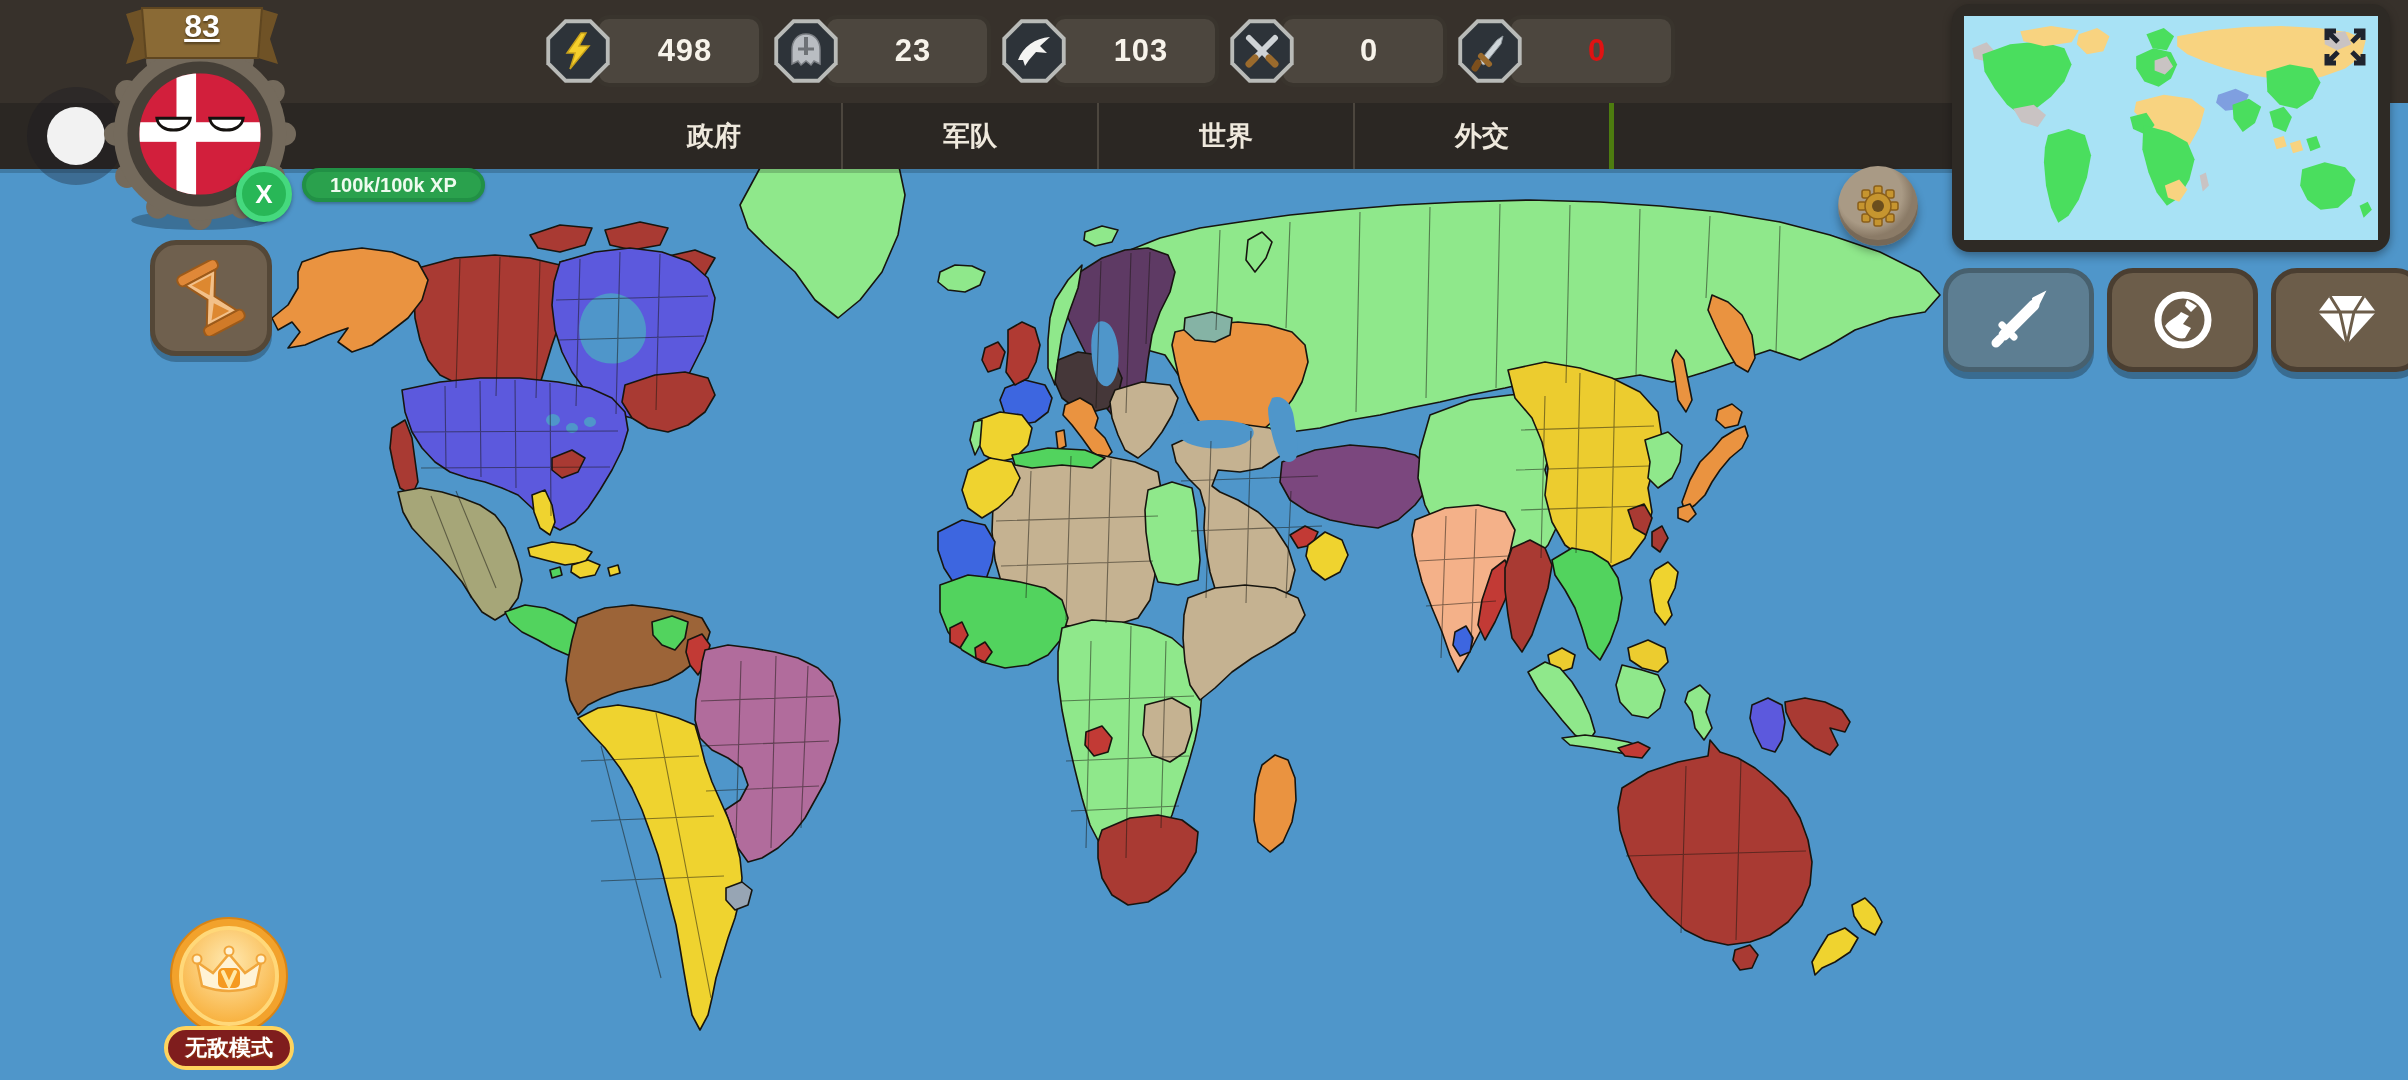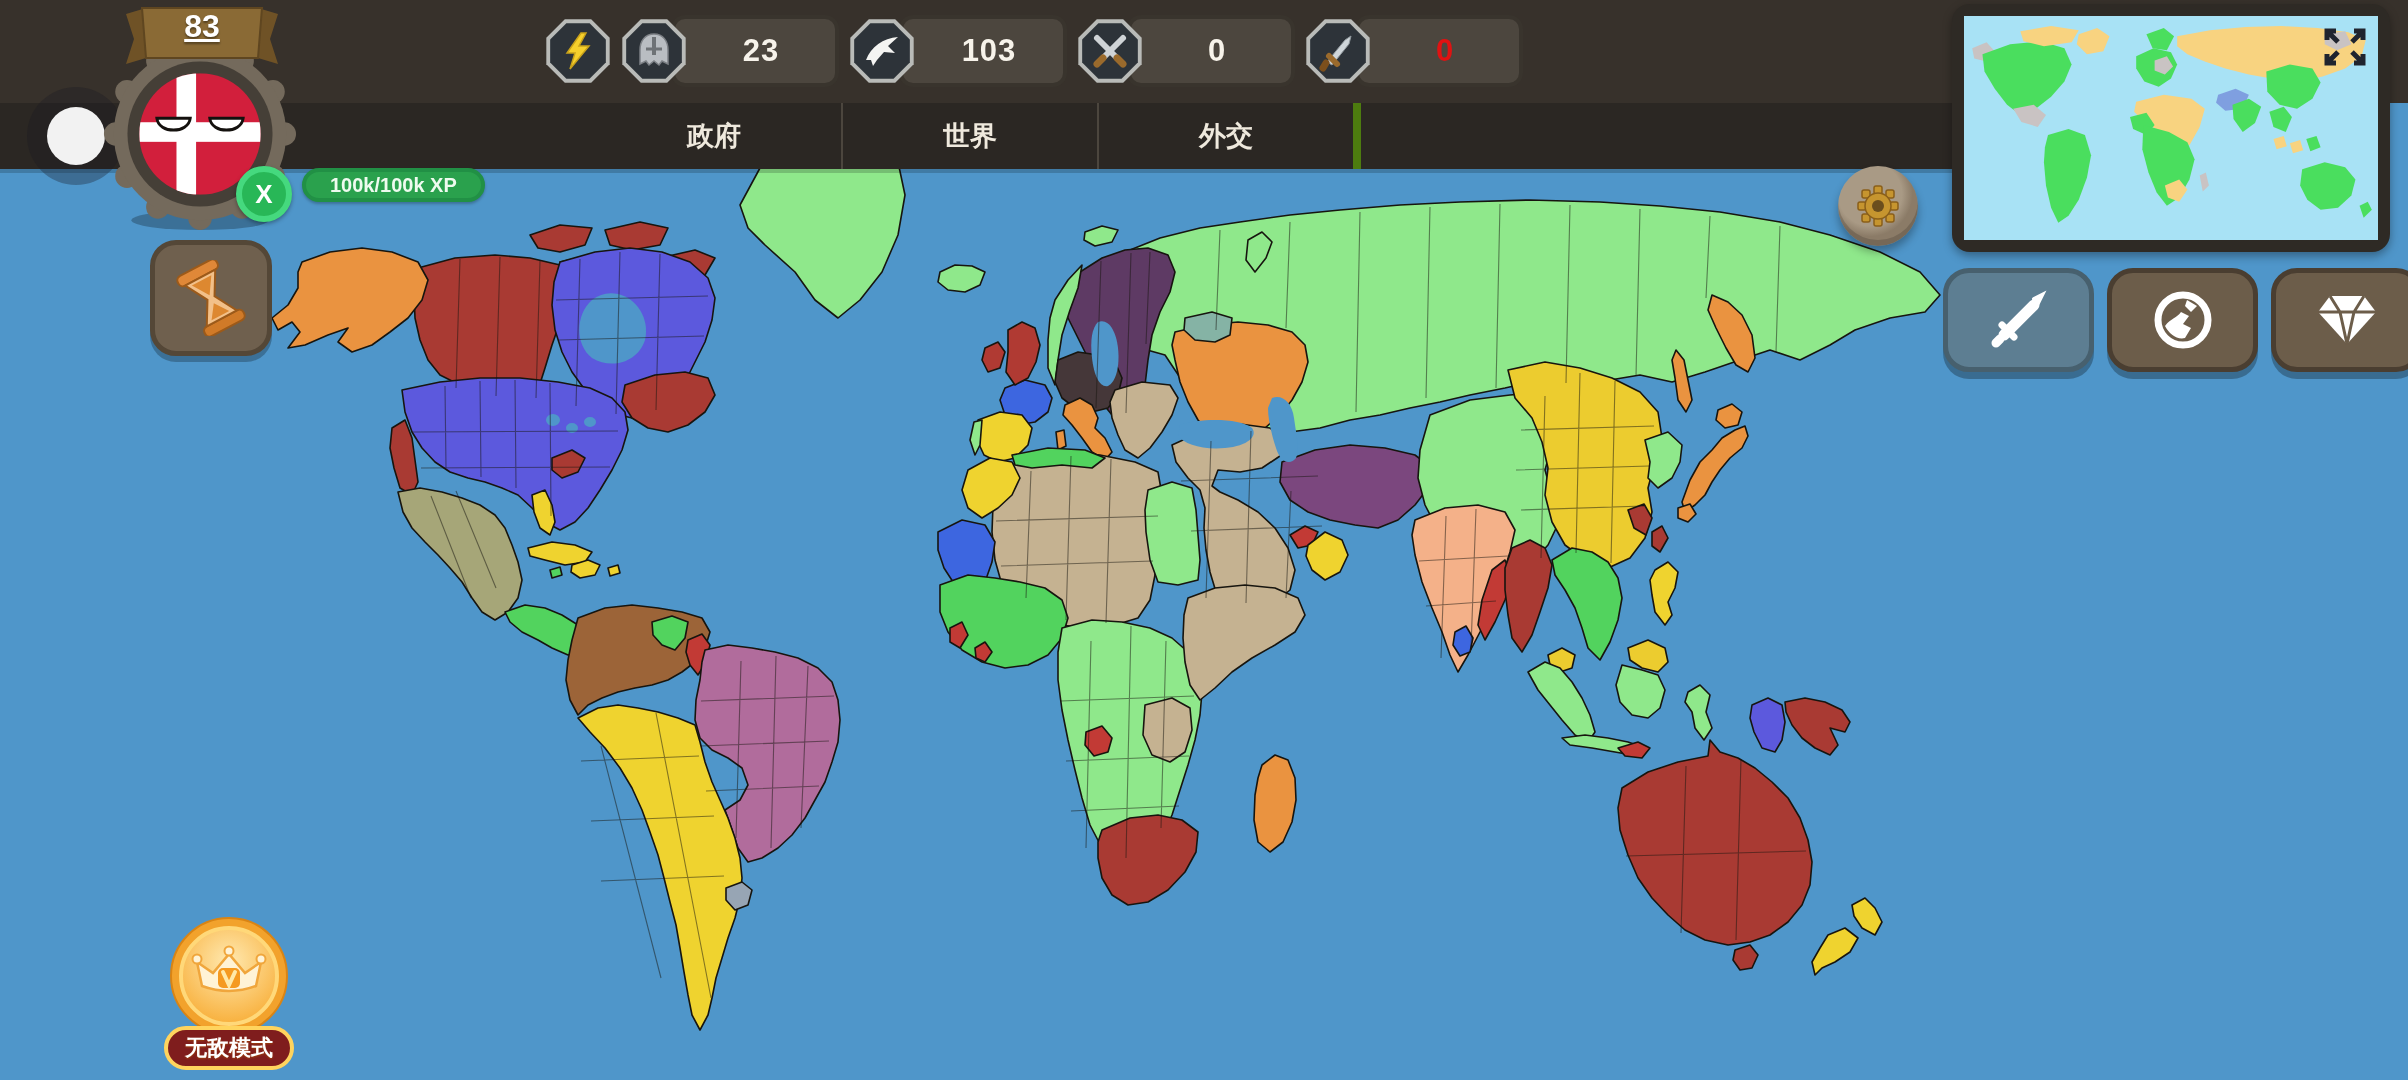--- a/index.html
+++ b/index.html
@@ -11,21 +11,21 @@
   #world-svg{position:absolute;left:0;top:0;width:2408px;height:1080px;z-index:0;}
 
   
   .topbar{position:absolute;left:0;top:0;width:2408px;height:103px;background:#37312b;z-index:10;}
   .tabbar{position:absolute;left:0;top:103px;width:2192px;height:66px;background:#2b2723;z-index:10;
           box-shadow:0 4px 0 rgba(0,0,0,.18);}
   .tabs{position:absolute;left:587px;top:0;height:66px;display:flex;}
   .tab{width:254px;height:100%;display:flex;align-items:center;justify-content:center;
        color:#efe9dd;font-size:27px;font-weight:700;cursor:pointer;}
   .tab + .tab{border-left:2px solid #4c463e;}
-  .tab:last-child{border-right:8px solid #4d7c0f;}
+  .tab:last-child{border-right:5px solid #4d7c0f;}
 
   
   .resources{position:absolute;left:545px;top:8px;display:flex;gap:10px;z-index:12;}
   .res{display:flex;align-items:center;height:86px;}
   .res-badge-outer{width:66px;height:66px;background:#b9bbb8;z-index:2;
       clip-path:polygon(30% 2%,70% 2%,98% 30%,98% 70%,70% 98%,30% 98%,2% 70%,2% 30%);
       display:flex;align-items:center;justify-content:center;filter:drop-shadow(0 2px 2px rgba(0,0,0,.4));}
   .res-badge{width:58px;height:58px;background:#2d3339;
       clip-path:polygon(30% 2%,70% 2%,98% 30%,98% 70%,70% 98%,30% 98%,2% 70%,2% 30%);
       display:flex;align-items:center;justify-content:center;}
@@ -174,35 +174,37 @@
     <path d="M1180,425 C1200,418 1240,418 1252,428 C1258,436 1248,446 1225,448 C1202,450 1184,444 1178,436 Z" fill="#4f96ca"></path>
     <path d="M1272,398 C1282,394 1292,402 1294,418 C1296,434 1300,448 1296,458 C1290,466 1280,462 1276,448 C1272,436 1268,420 1268,408 Z" fill="#4f96ca"></path>
     <path d="M546,420 a7,6 0 1 0 14,0 a7,6 0 1 0 -14,0 M566,428 a6,5 0 1 0 12,0 a6,5 0 1 0 -12,0 M584,422 a6,5 0 1 0 12,0 a6,5 0 1 0 -12,0" fill="#4f96ca"></path>
     <path d="M445,386 L446,468 M480,381 L481,477 M515,380 L516,488 M550,383 L551,516 M413,432 L618,431 M421,468 L610,467 M460,259 L456,388 M500,257 L496,396 M540,261 L536,398 M580,259 L576,406 M620,252 L616,414 M660,254 L656,410 M556,300 L708,296 M559,340 L704,336 M1150,252 L1146,344 M1220,230 L1216,330 M1290,222 L1286,328 M1360,212 L1356,412 M1430,207 L1426,398 M1500,204 L1496,388 M1570,205 L1566,383 M1640,209 L1636,376 M1710,216 L1706,298 M1780,226 L1776,352 M1545,396 L1541,558 M1580,373 L1576,553 M1615,381 L1611,563 M1521,430 L1654,426 M1516,470 L1649,466 M1521,510 L1644,506 M741,661 L736,838 M776,656 L771,848 M808,666 L801,828 M701,701 L834,696 M701,746 L829,741 M706,791 L819,786 M656,713 L711,998 M601,746 L661,978 M581,761 L699,756 M591,821 L714,816 M601,881 L724,876 M1686,766 L1681,933 M1741,759 L1736,940 M1626,856 L1806,851 M1031,471 L1026,598 M1071,456 L1066,620 M1111,459 L1106,623 M996,521 L1158,516 M1001,566 L1153,561 M1091,641 L1086,848 M1131,626 L1126,858 M1166,641 L1161,828 M1061,701 L1194,696 M1066,761 L1189,756 M1071,811 L1179,806 M431,496 L471,598 M456,491 L496,588 M1101,261 L1096,408 M1131,253 L1126,413 M1211,441 L1206,598 M1251,431 L1246,603 M1291,491 L1286,598 M1181,481 L1318,476 M1191,531 L1322,526 M1446,516 L1441,658 M1476,509 L1471,648 M1419,561 L1508,556 M1426,606 L1496,601" fill="none" stroke="#17150f" stroke-width="1.1" opacity="0.5"></path>
   </svg>
 
 <div class="topbar"></div>
 <div class="tabbar">
   <div class="tabs">
     <div class="tab">政府</div>
+    <div class="tab">军队</div>
     <div class="tab">世界</div>
     <div class="tab">外交</div>
   </div>
 </div>
 
 <div class="resources">
 
   <div class="res">
     <div class="res-badge-outer">
         <div class="res-badge">
       <svg width="40" height="40" viewBox="0 0 40 40">
         <polygon points="23,2 9,22 17,22 12,38 31,15 21,15 28,2" fill="#f6d02c" stroke="#c9a21a" stroke-width="1.5"></polygon>
       </svg>
     </div>
       </div>
+    <div class="res-plate" style="color: rgb(247, 243, 234);">498</div>
   </div>
 
 
   <div class="res">
     <div class="res-badge-outer">
         <div class="res-badge">
       <svg width="40" height="40" viewBox="0 0 40 40">
         <path d="M20,3 C11,3 6,10 6,19 L6,33 L12,30 L15,34 L20,30 L25,34 L28,30 L34,33 L34,19 C34,10 29,3 20,3 Z" fill="#b9bdc2" stroke="#7d8186" stroke-width="1.5"></path>
         <rect x="18" y="6" width="4" height="18" fill="#6e7276"></rect>
         <path d="M12,18 L28,18" stroke="#6e7276" stroke-width="3"></path>

